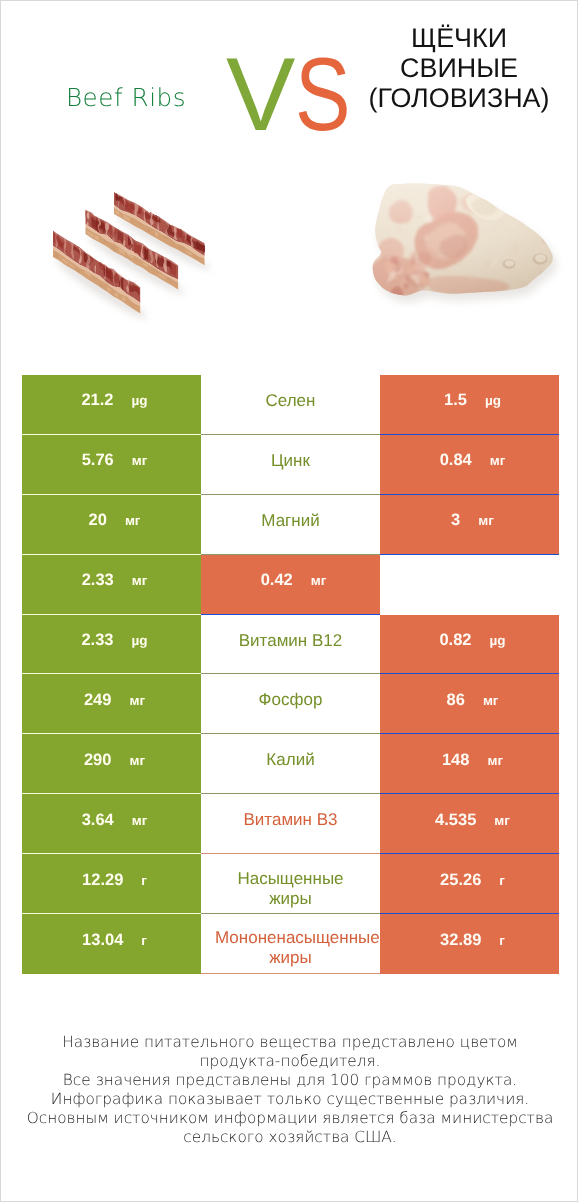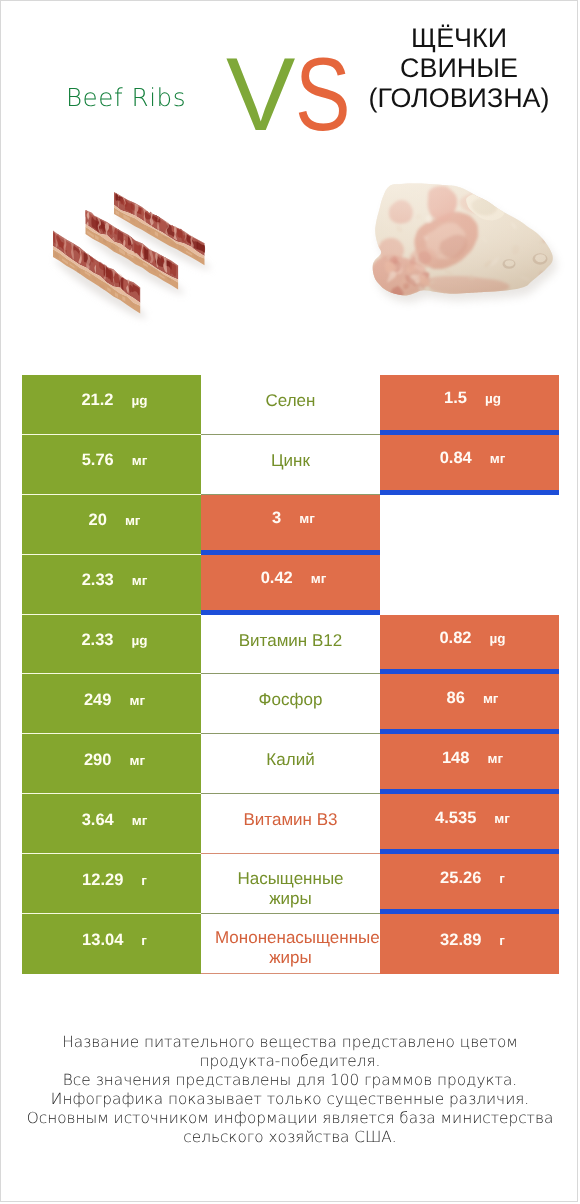--- a/index.html
+++ b/index.html
@@ -49,21 +49,21 @@
   .row{display:flex;width:537px;height:59.9px;}
   .cell{box-sizing:border-box;display:flex;align-items:center;justify-content:center;text-align:center;height:59.9px;padding-left:6px;}
   .c-left{filter:opacity(1);width:179px;background:#84a62e;color:#fffef0;font-size:16.5px;font-weight:700;
           border-bottom:1px solid #f6fadf;}
   .c-mid{filter:opacity(1);width:179px;background:#ffffff;font-size:17px;font-weight:400;line-height:20px;
           padding:0 14px;overflow:hidden;
           border-bottom:1px solid #8d9b6a;}
   .c-mid > span{display:block;width:100%;position:relative;top:-3.5px;}
   .c-mid.two-line > span{top:5px;}
   .c-right{filter:opacity(1);width:179px;background:#e06e4a;color:#fffaf4;font-size:16.5px;font-weight:700;
-          border-bottom:5px solid #1d4ed8;}
+          border-bottom:1px solid #1d4ed8;}
   .unit{font-size:13.5px;margin-left:18px;}
   .c-left > span, .c-right > span{position:relative;top:-3.5px;}
   .row:last-child .c-left{border-bottom:none;}
   .row:last-child .c-right{border-bottom:none;}
   .green-text{color:#75902a;}
   .orange-text{color:#d4613c;border-color:#d88f75 !important;}
   
   .footer{
     filter:opacity(1);
     position:absolute;left:19px;top:1031.5px;width:540px;
@@ -360,20 +360,23 @@
         <div class="cell c-right">
           <span>0.84</span>
           <span class="unit">мг</span>
         </div>
       </div>
       <div class="row">
         <div class="cell c-left">
           <span>20</span>
           <span class="unit">мг</span>
         </div>
+        <div class="cell c-mid green-text">
+          <span>Магний</span>
+        </div>
         <div class="cell c-right">
           <span>3</span>
           <span class="unit">мг</span>
         </div>
       </div>
       <div class="row">
         <div class="cell c-left">
           <span>2.33</span>
           <span class="unit">мг</span>
         </div>

